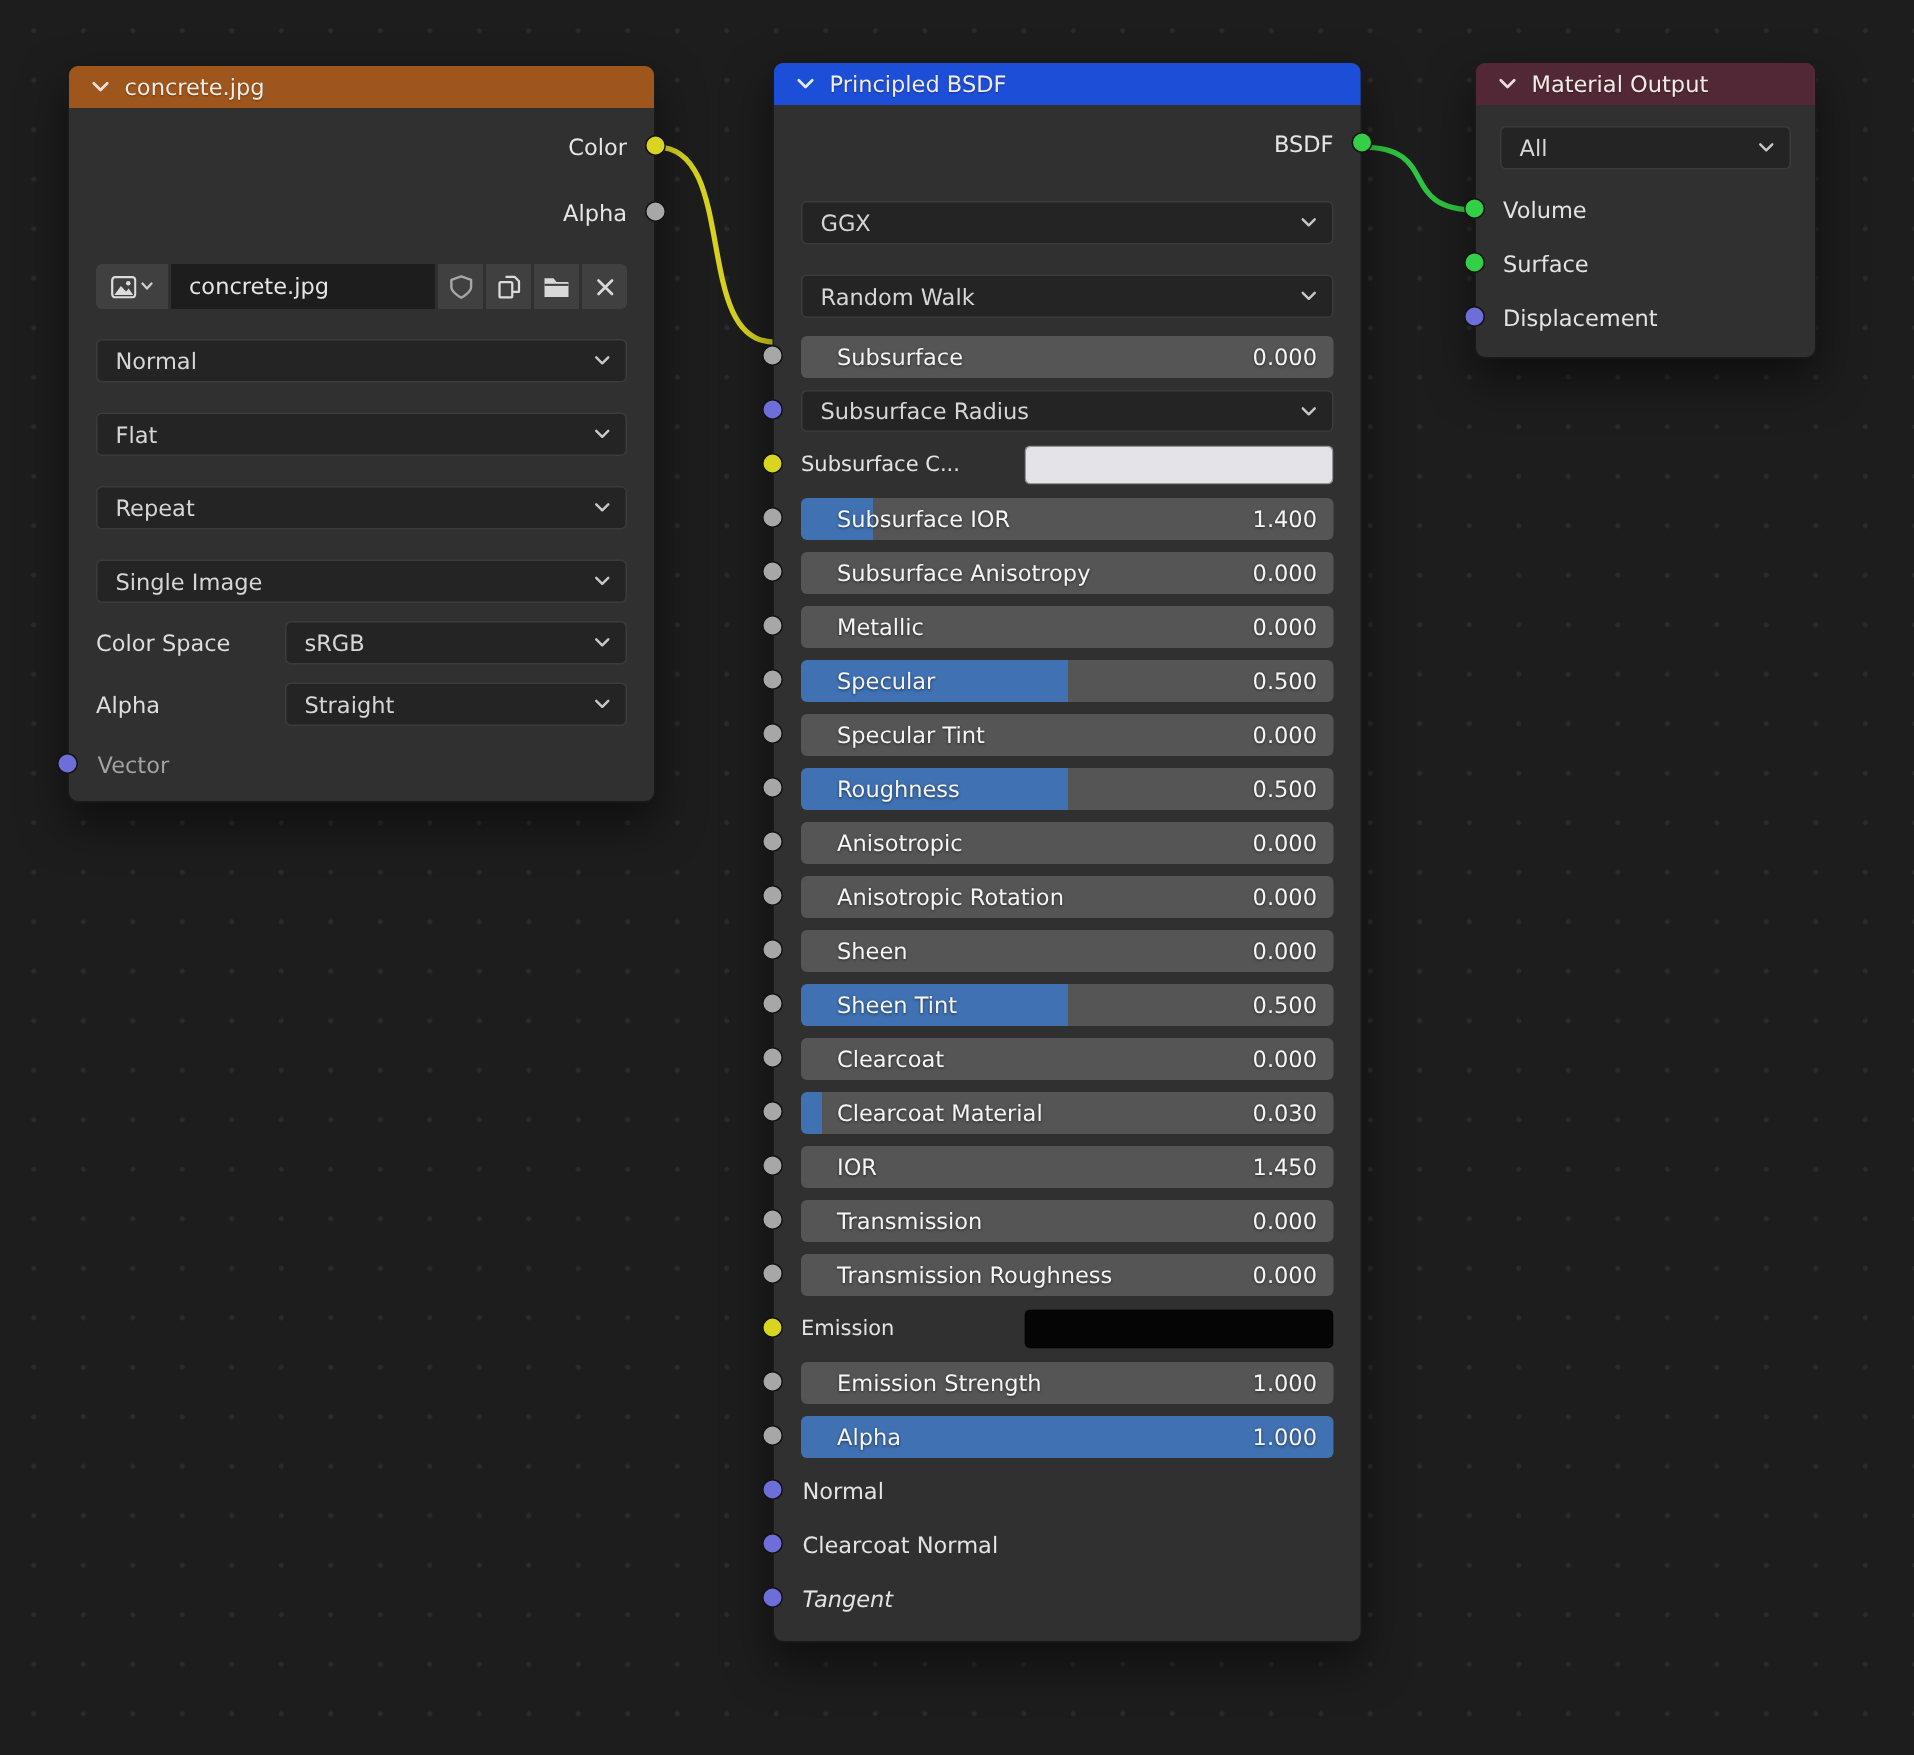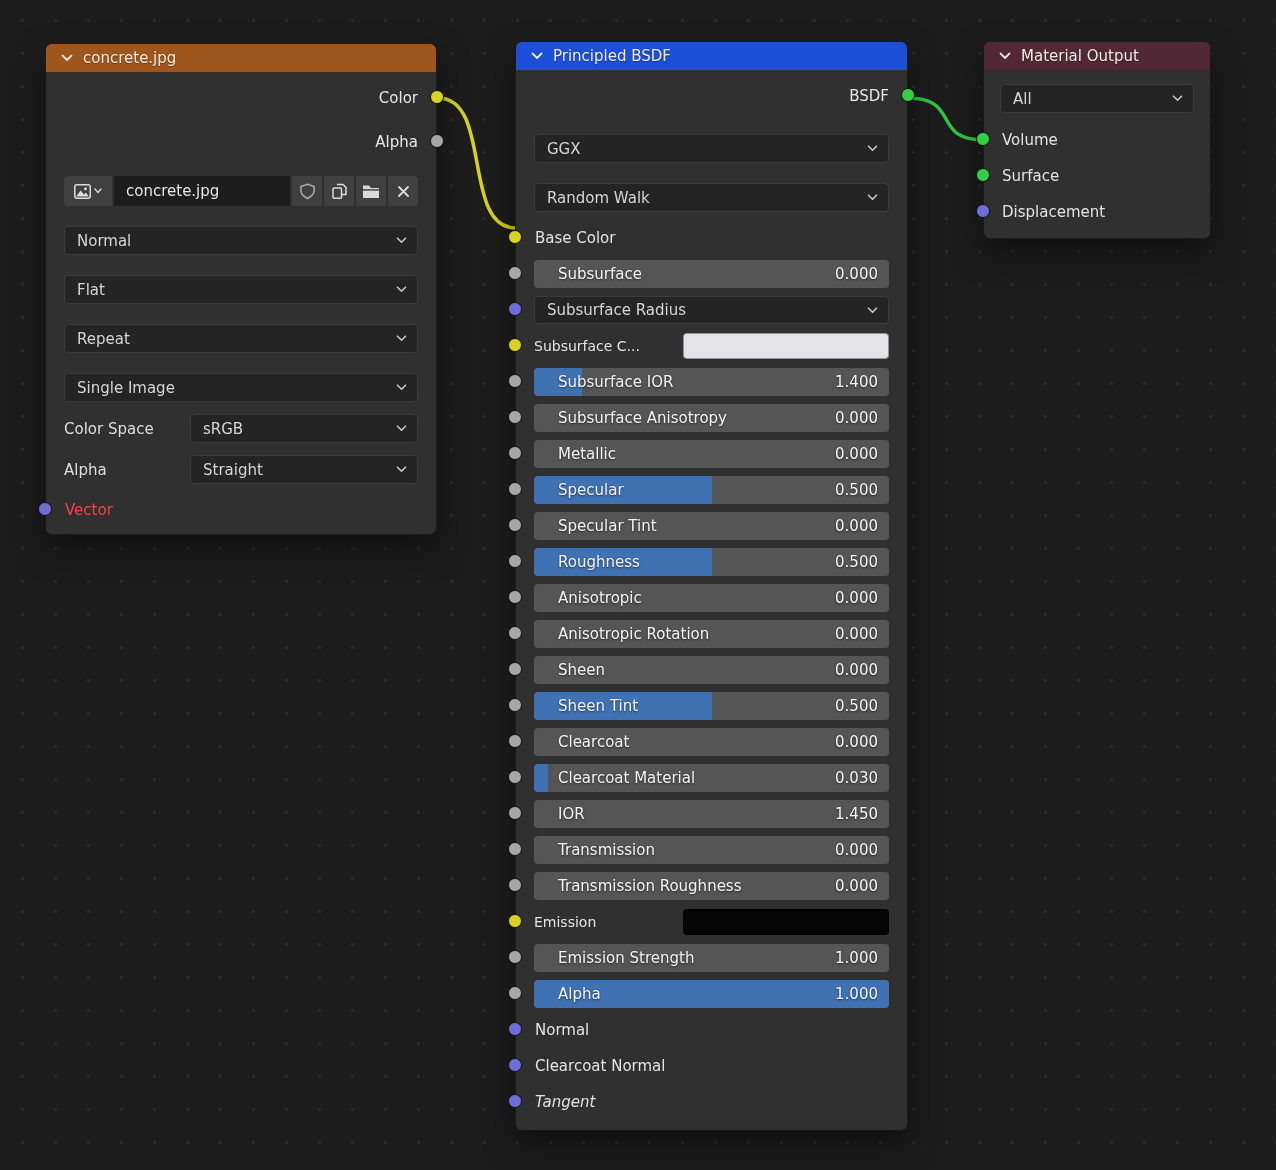--- a/index.html
+++ b/index.html
@@ -26,21 +26,21 @@
   #node-output .node-header{background:#522837;}
 
   .socket{position:absolute;width:14px;height:14px;border-radius:50%;
           border:1px solid #121212;top:50%;margin-top:-8px;box-sizing:border-box;}
   .socket.in{left:-8px;}
   .socket.out{right:-8px;}
 
   .out-row{position:relative;height:36px;margin-top:8px;display:flex;align-items:center;
            justify-content:flex-end;padding-right:18px;font-size:15px;color:#e6e6e6;}
   .in-row{position:relative;height:36px;margin-top:8px;display:flex;align-items:center;
-          padding-left:19px;font-size:15px;color:#ef4444;}
+          padding-left:19px;font-size:15px;color:#a3a3a3;}
 
   .select{height:29px;background:#242424;border:1px solid #3b3b3b;border-radius:4px;
           display:flex;align-items:center;padding:0 10px 0 12px;color:#d6d6d6;
           font-size:15px;box-sizing:border-box;}
   .select .chev{margin-left:auto;flex:0 0 auto;}
   .mx{margin-left:18px;margin-right:18px;}
   .mt16{margin-top:16px;}.mt12{margin-top:20px;gap:32px;}.mt14{margin-top:14px;}
 
   
   .widget-row{height:30px;margin:16px 18px 0;display:flex;gap:2px;}
@@ -241,25 +241,20 @@
       <div class="select mx mt12">
         <span>Random Walk</span>
         <svg class="chev ic" width="11" height="7" viewBox="0 0 11 7">
           <polyline points="1.5,1.2 5.5,5.2 9.5,1.2" fill="none" stroke="#c8c8c8" stroke-width="1.6" stroke-linecap="round" stroke-linejoin="round"></polyline>
         </svg>
       </div>
     </div>
 
   <div class="p-rows">
 
-      <div class="p-row">
-        <span class="socket in" style="background: rgb(216, 212, 31);"></span>
-
-        <span class="plabel">Base Color</span>
-      </div>
 
       <div class="p-row">
         <span class="socket in" style="background: rgb(167, 167, 167);"></span>
 
         <div class="pwidget slider">
           <div class="fill" style="width: 0%;"></div>
           <span class="s-label">Subsurface</span>
           <span class="s-value">0.000</span>
         </div>
 

